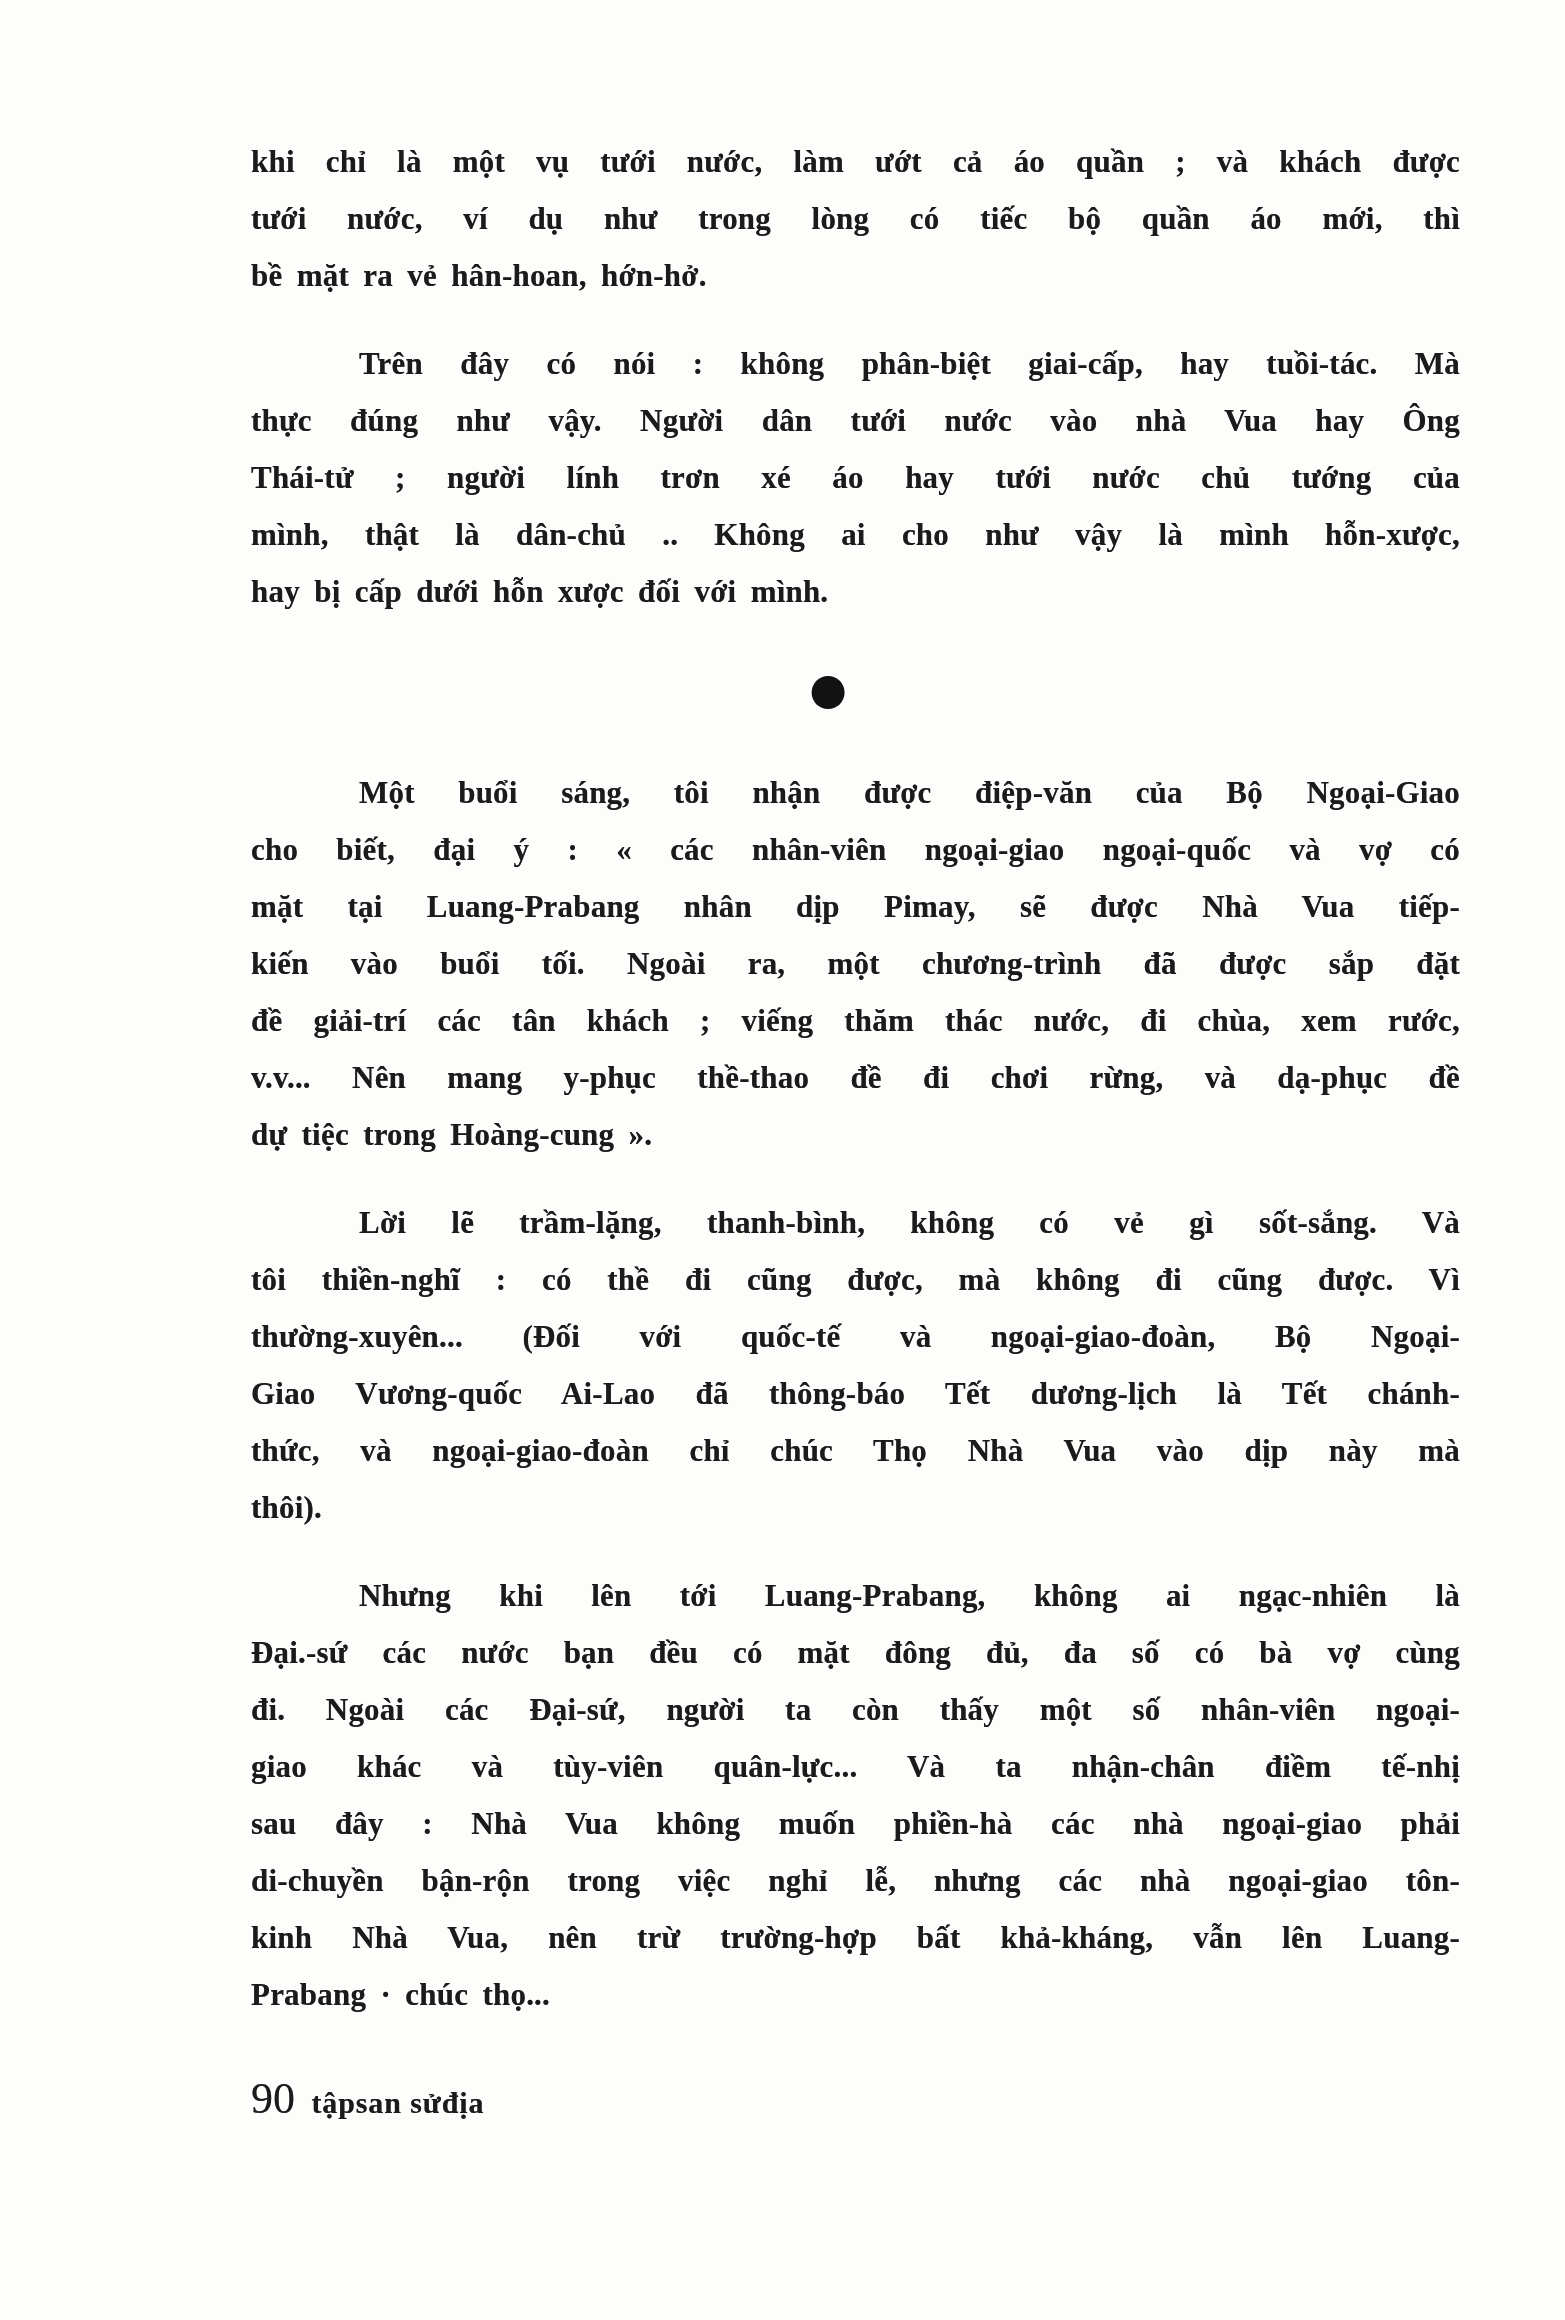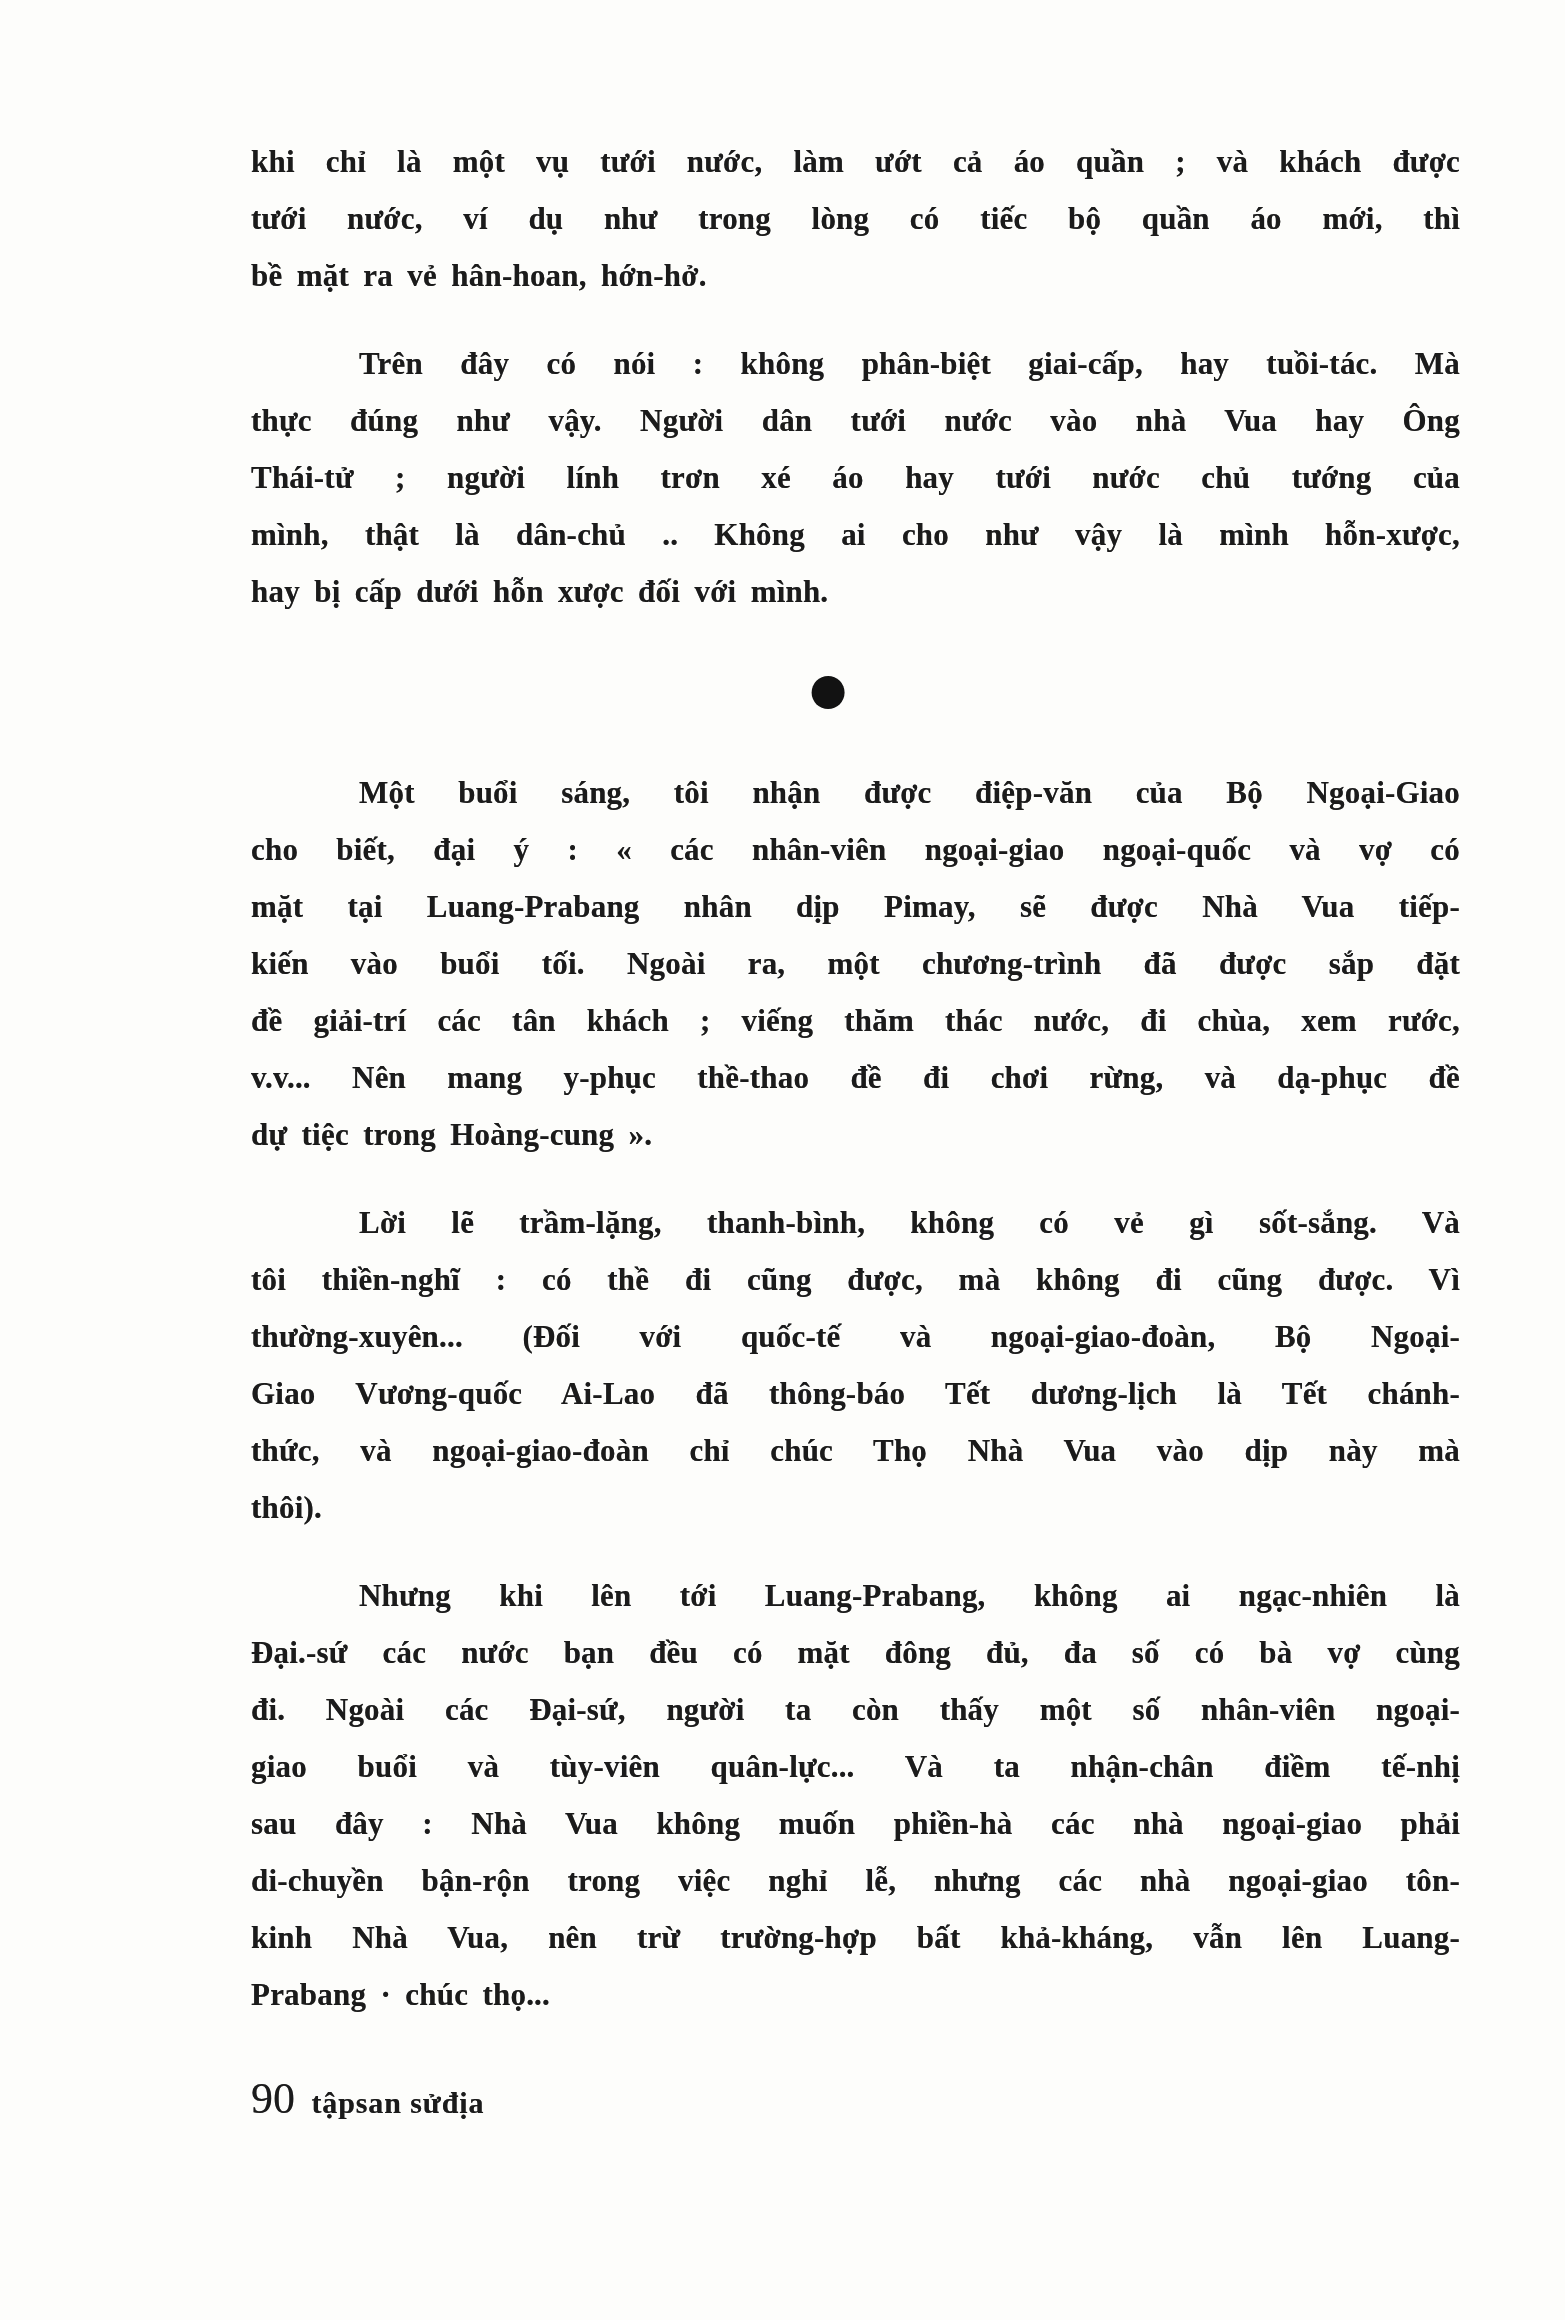--- a/index.html
+++ b/index.html
@@ -114,21 +114,21 @@
     <div class="line">thường-xuyên... (Đối với quốc-tế và ngoại-giao-đoàn, Bộ Ngoại-</div>
     <div class="line">Giao Vương-quốc Ai-Lao đã thông-báo Tết dương-lịch là Tết chánh-</div>
     <div class="line">thức, và ngoại-giao-đoàn chỉ chúc Thọ Nhà Vua vào dịp này mà</div>
     <div class="line last">thôi).</div>
   </div>
 
   <div class="para">
     <div class="line indent">Nhưng khi lên tới Luang-Prabang, không ai ngạc-nhiên là</div>
     <div class="line">Đại.-sứ các nước bạn đều có mặt đông đủ, đa số có bà vợ cùng</div>
     <div class="line">đi. Ngoài các Đại-sứ, người ta còn thấy một số nhân-viên ngoại-</div>
-    <div class="line">giao buổi và tùy-viên quân-lực... Và ta nhận-chân điềm tế-nhị</div>
+    <div class="line">giao khác và tùy-viên quân-lực... Và ta nhận-chân điềm tế-nhị</div>
     <div class="line">sau đây : Nhà Vua không muốn phiền-hà các nhà ngoại-giao phải</div>
     <div class="line">di-chuyền bận-rộn trong việc nghỉ lễ, nhưng các nhà ngoại-giao tôn-</div>
     <div class="line">kinh Nhà Vua, nên trừ trường-hợp bất khả-kháng, vẫn lên Luang-</div>
     <div class="line last">Prabang · chúc thọ...</div>
   </div>
 
   <div class="footer">
     <span class="num">90</span>
     <span class="title">tậpsan sửđịa</span>
   </div>

